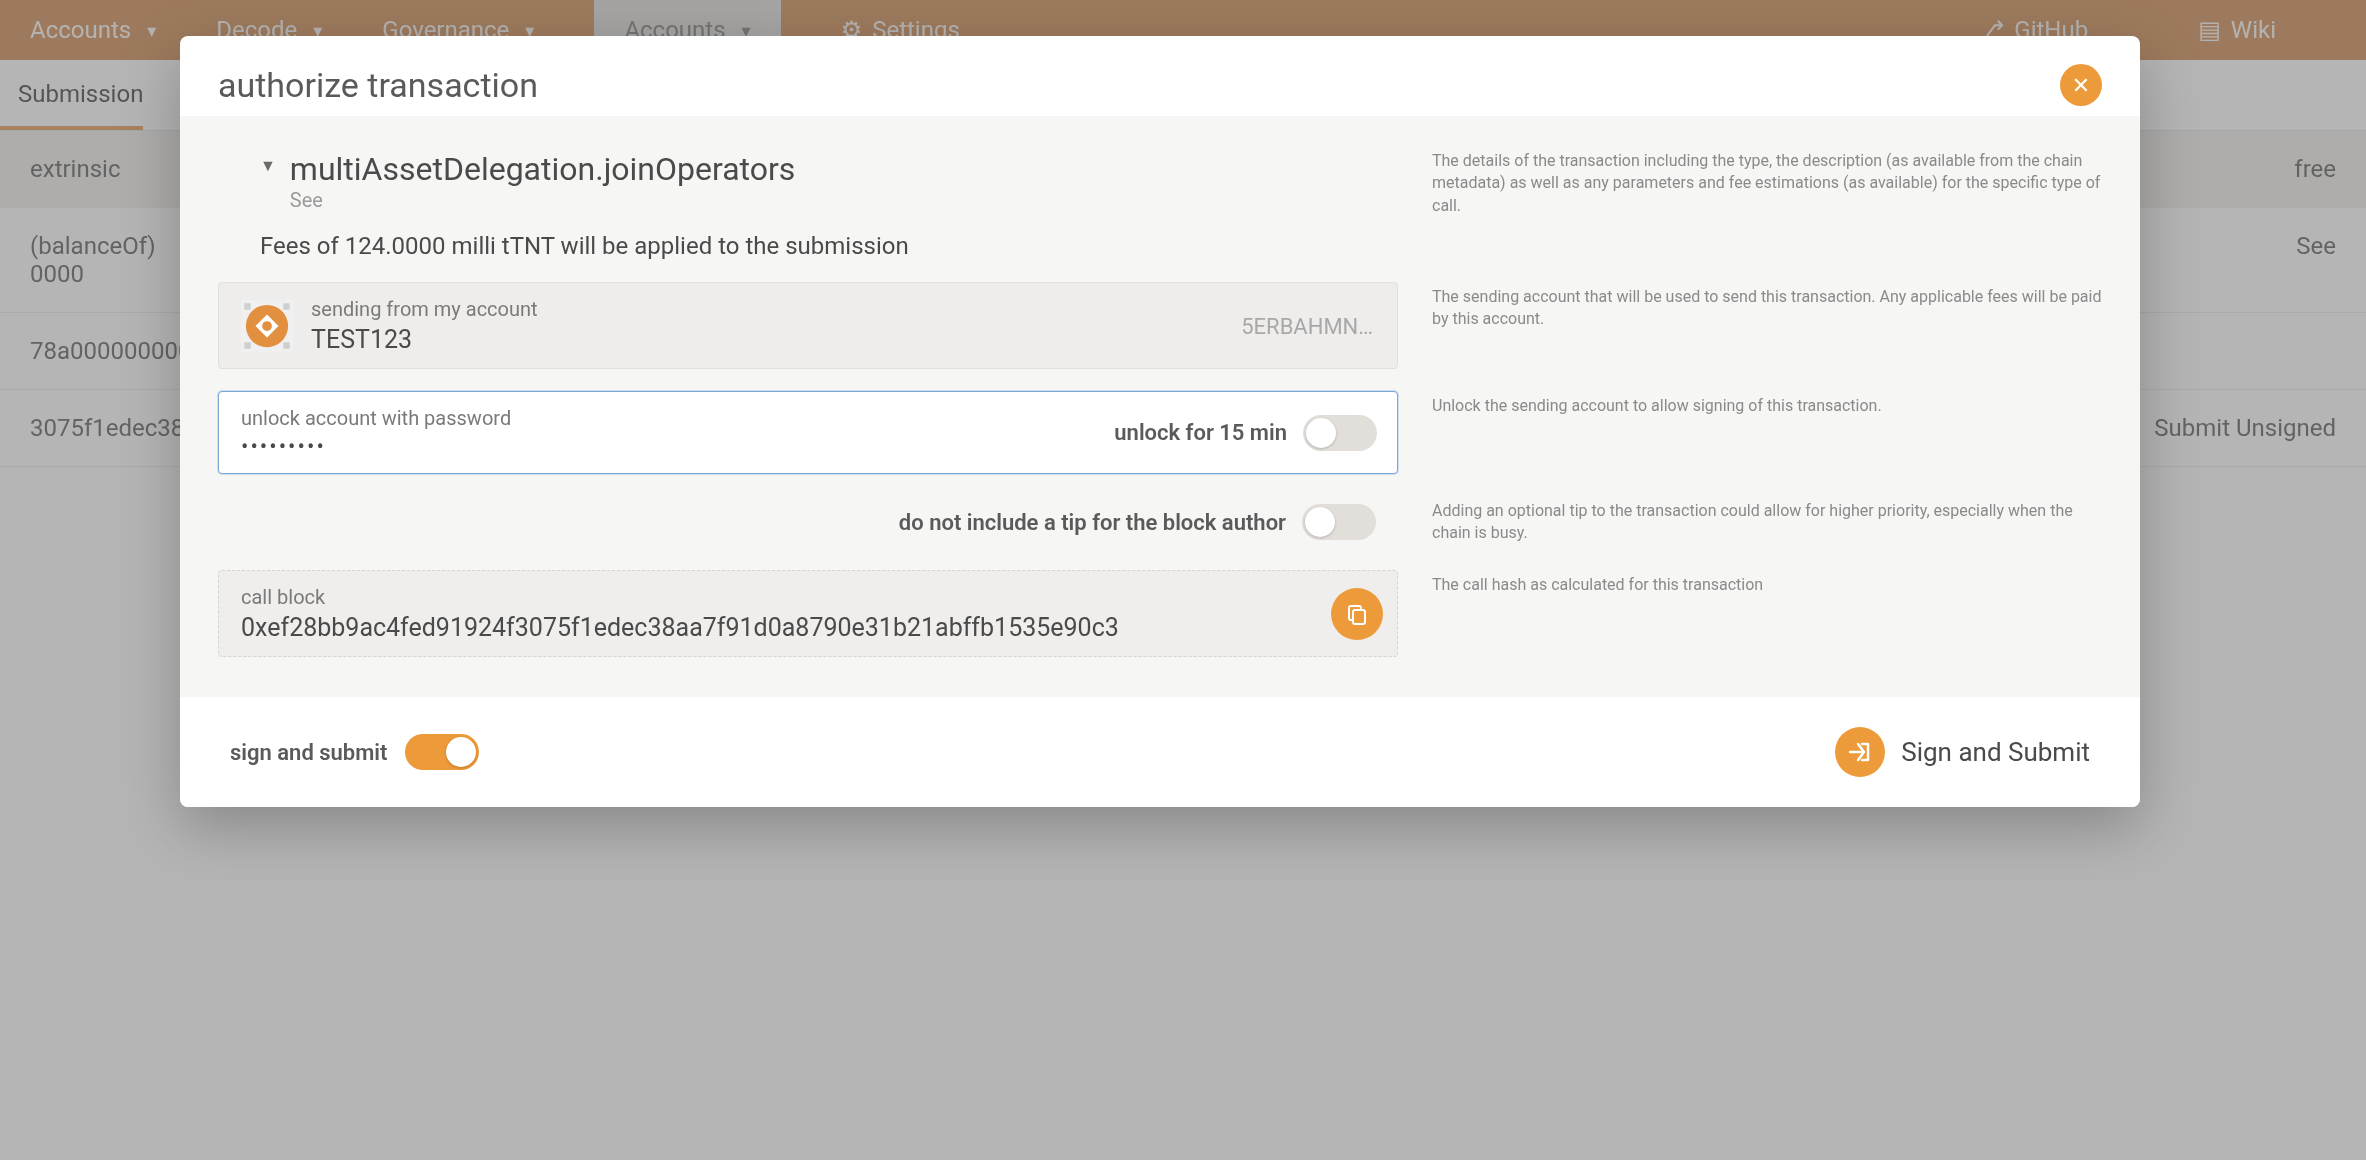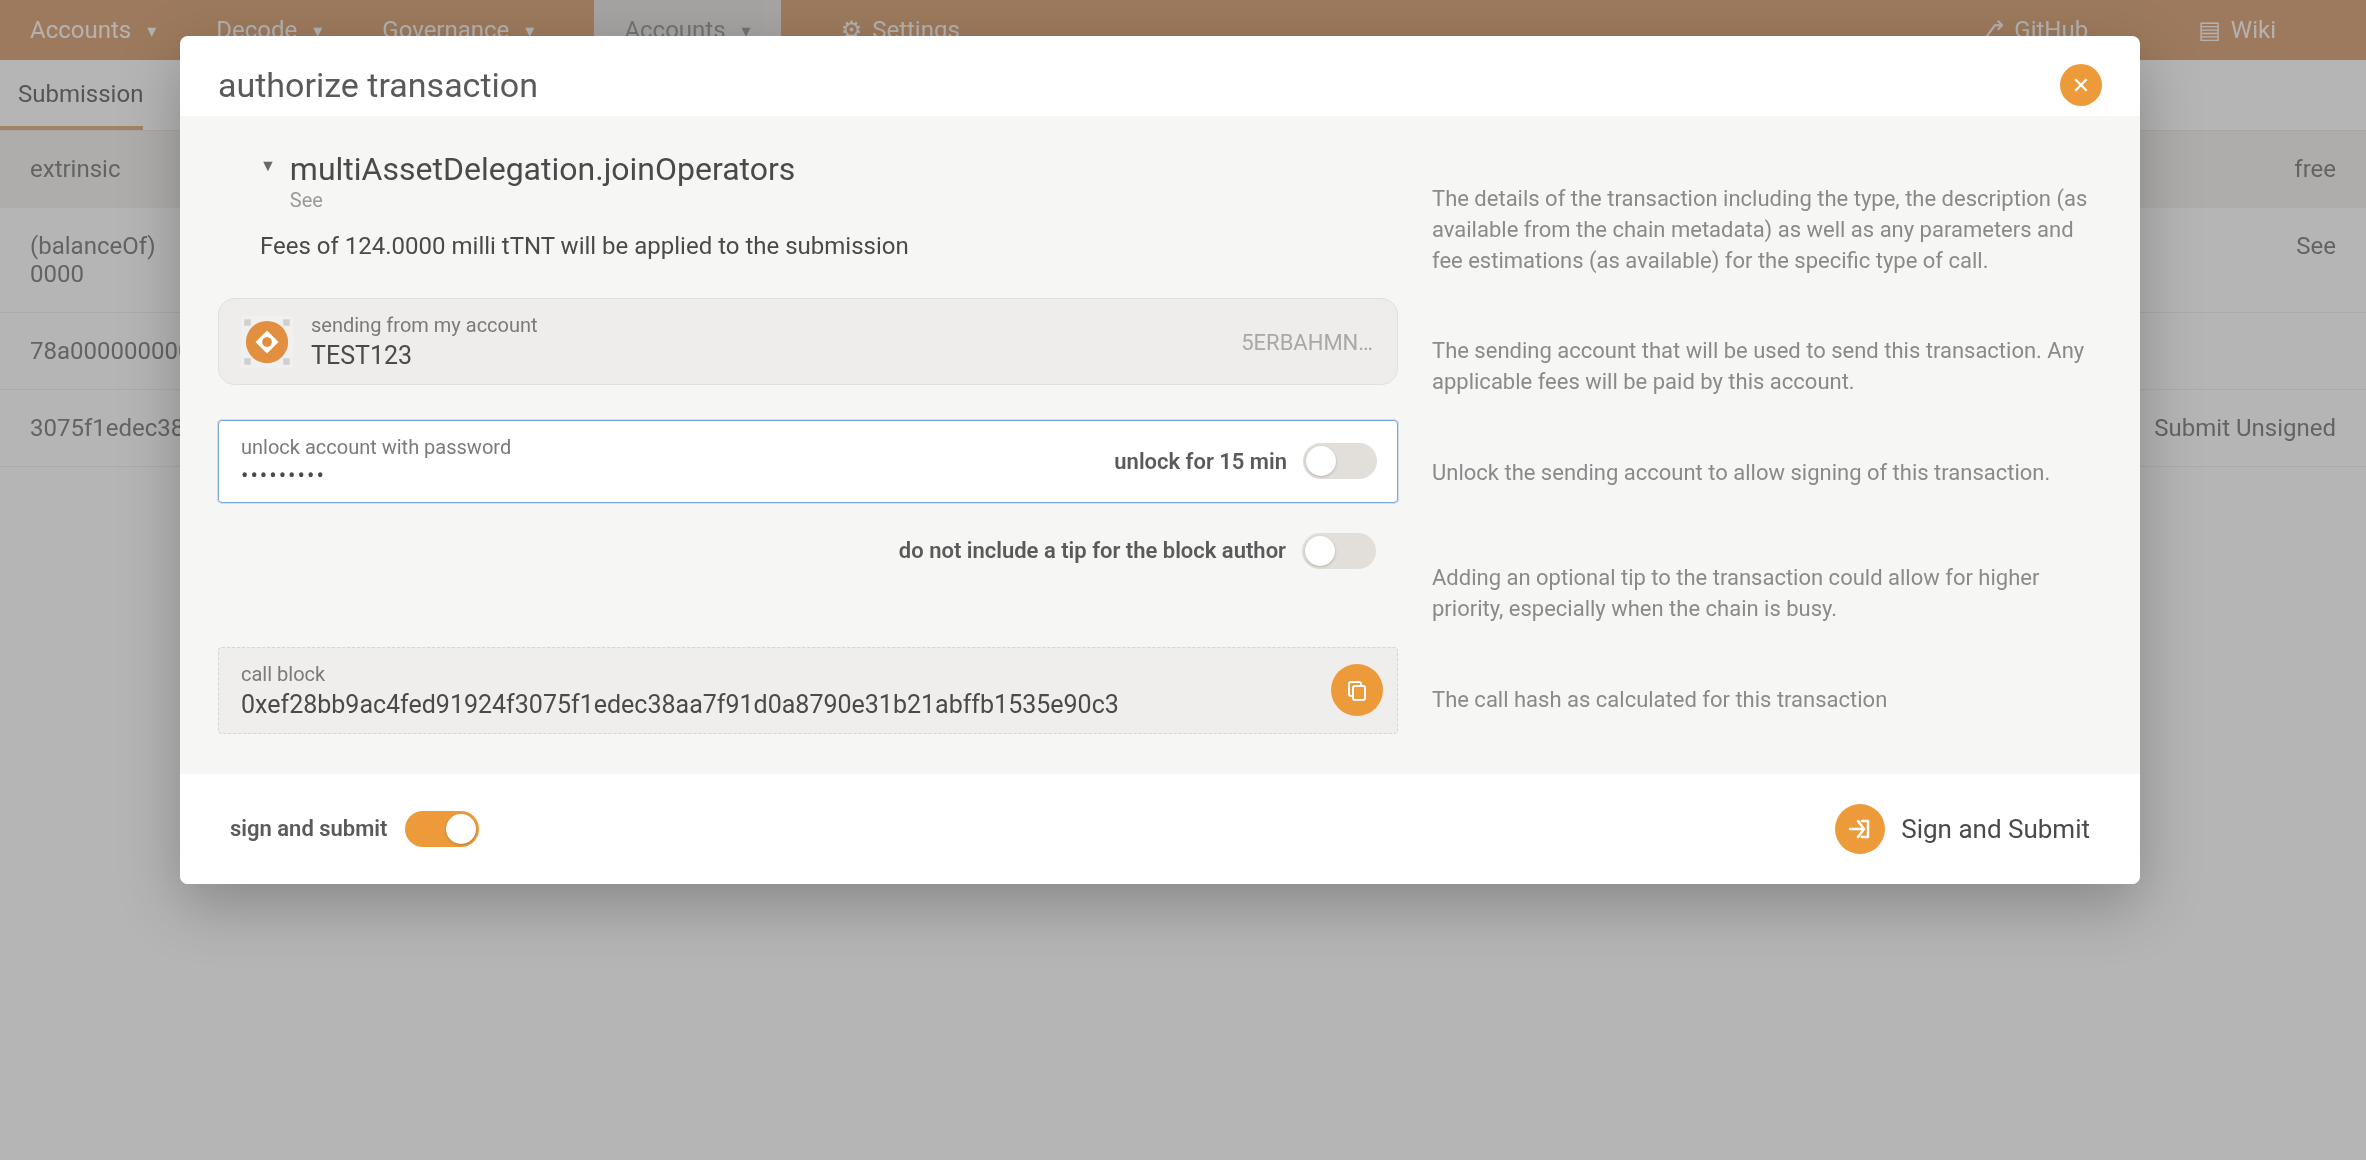--- a/index.html
+++ b/index.html
@@ -150,24 +150,23 @@
   gap: 34px;
   margin-bottom: 22px;
   align-items: flex-start;
 }
 .row .left {
   flex: 0 0 1180px;
 }
 .row .right {
   flex: 1;
   color: #8a8a8a;
-  font-size: 22px;
+  font-size: 16px;
   line-height: 1.4;
   padding-top: 4px;
-  margin-top: 34px;
 }
 
 .method-block {
   display: flex;
   align-items: flex-start;
   gap: 14px;
   padding: 4px 0 6px 42px;
 }
 .method-triangle {
   color: #6a6a6a;
@@ -212,21 +211,20 @@
 }
 .card-value {
   font-size: 25px;
   color: #4a4a4a;
   word-break: break-all;
 }
 .account-row {
   display: flex;
   align-items: center;
   gap: 18px;
-  border-radius: 17px;
 }
 .identicon {
   width: 52px;
   height: 52px;
   flex-shrink: 0;
 }
 .account-addr {
   position: absolute;
   right: 24px;
   top: 50%;

